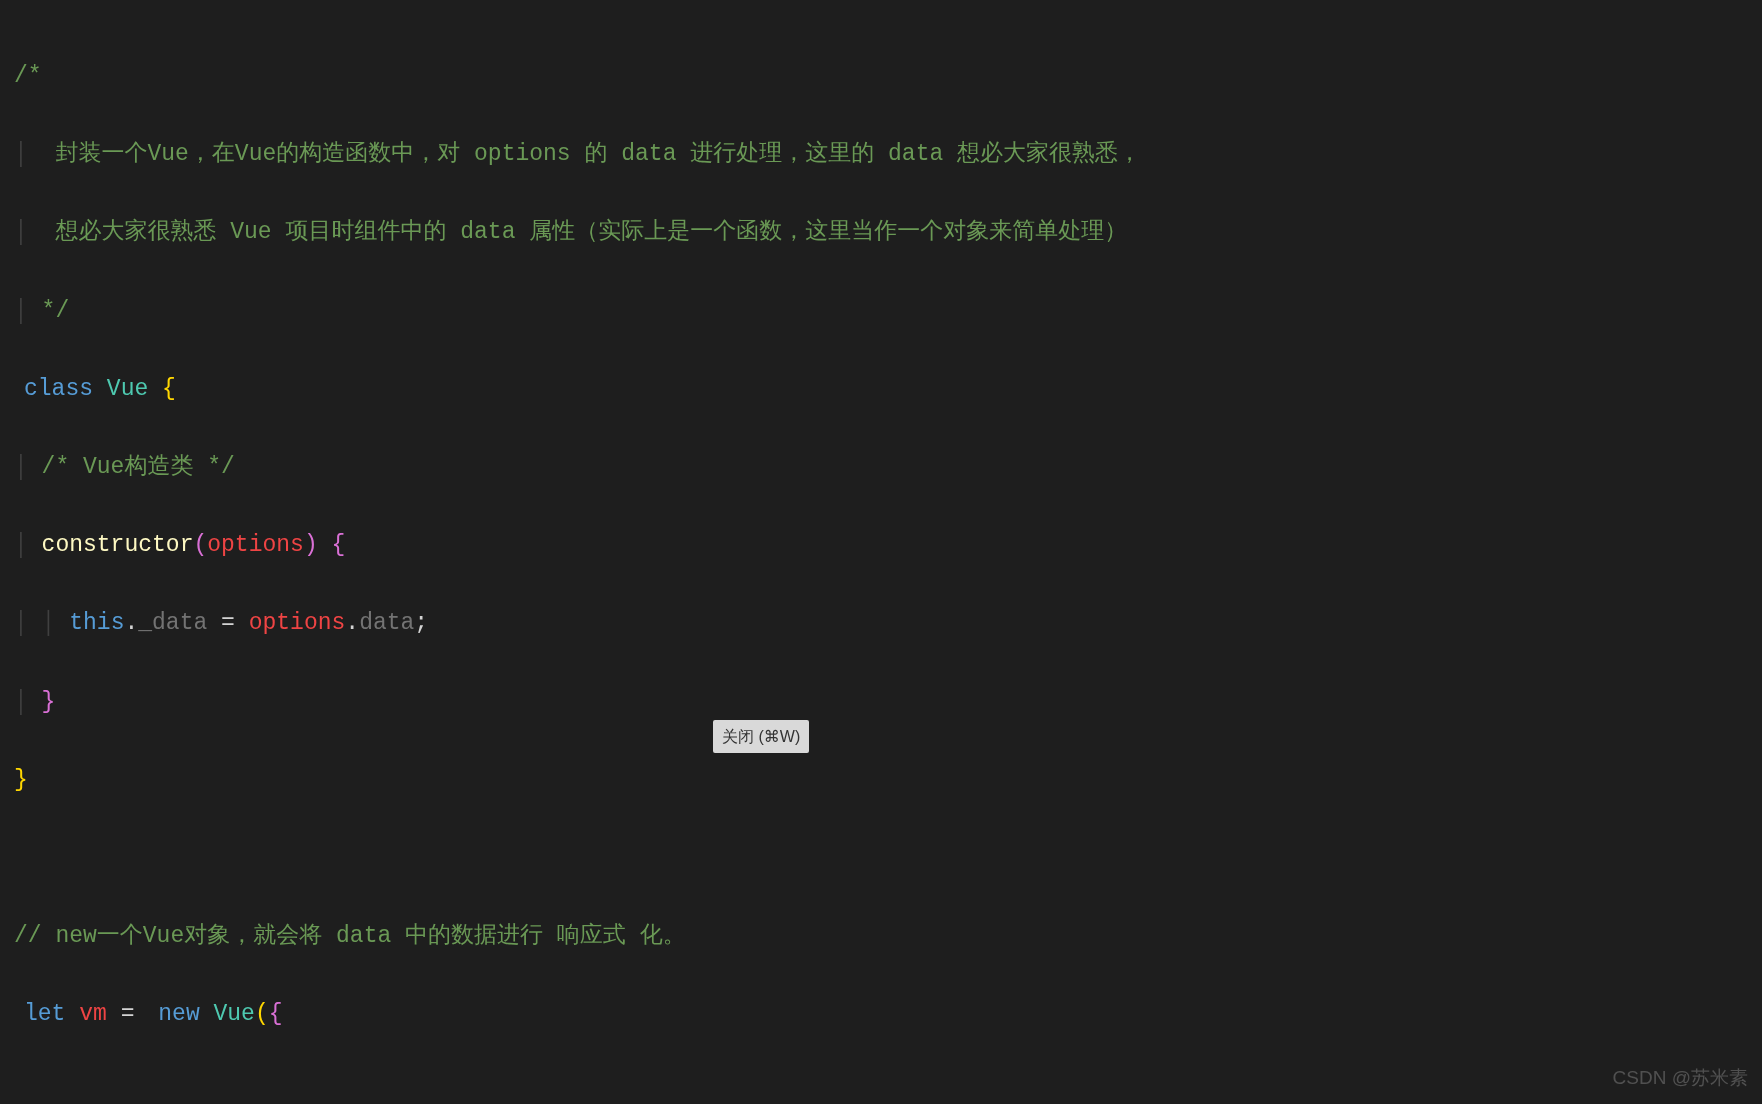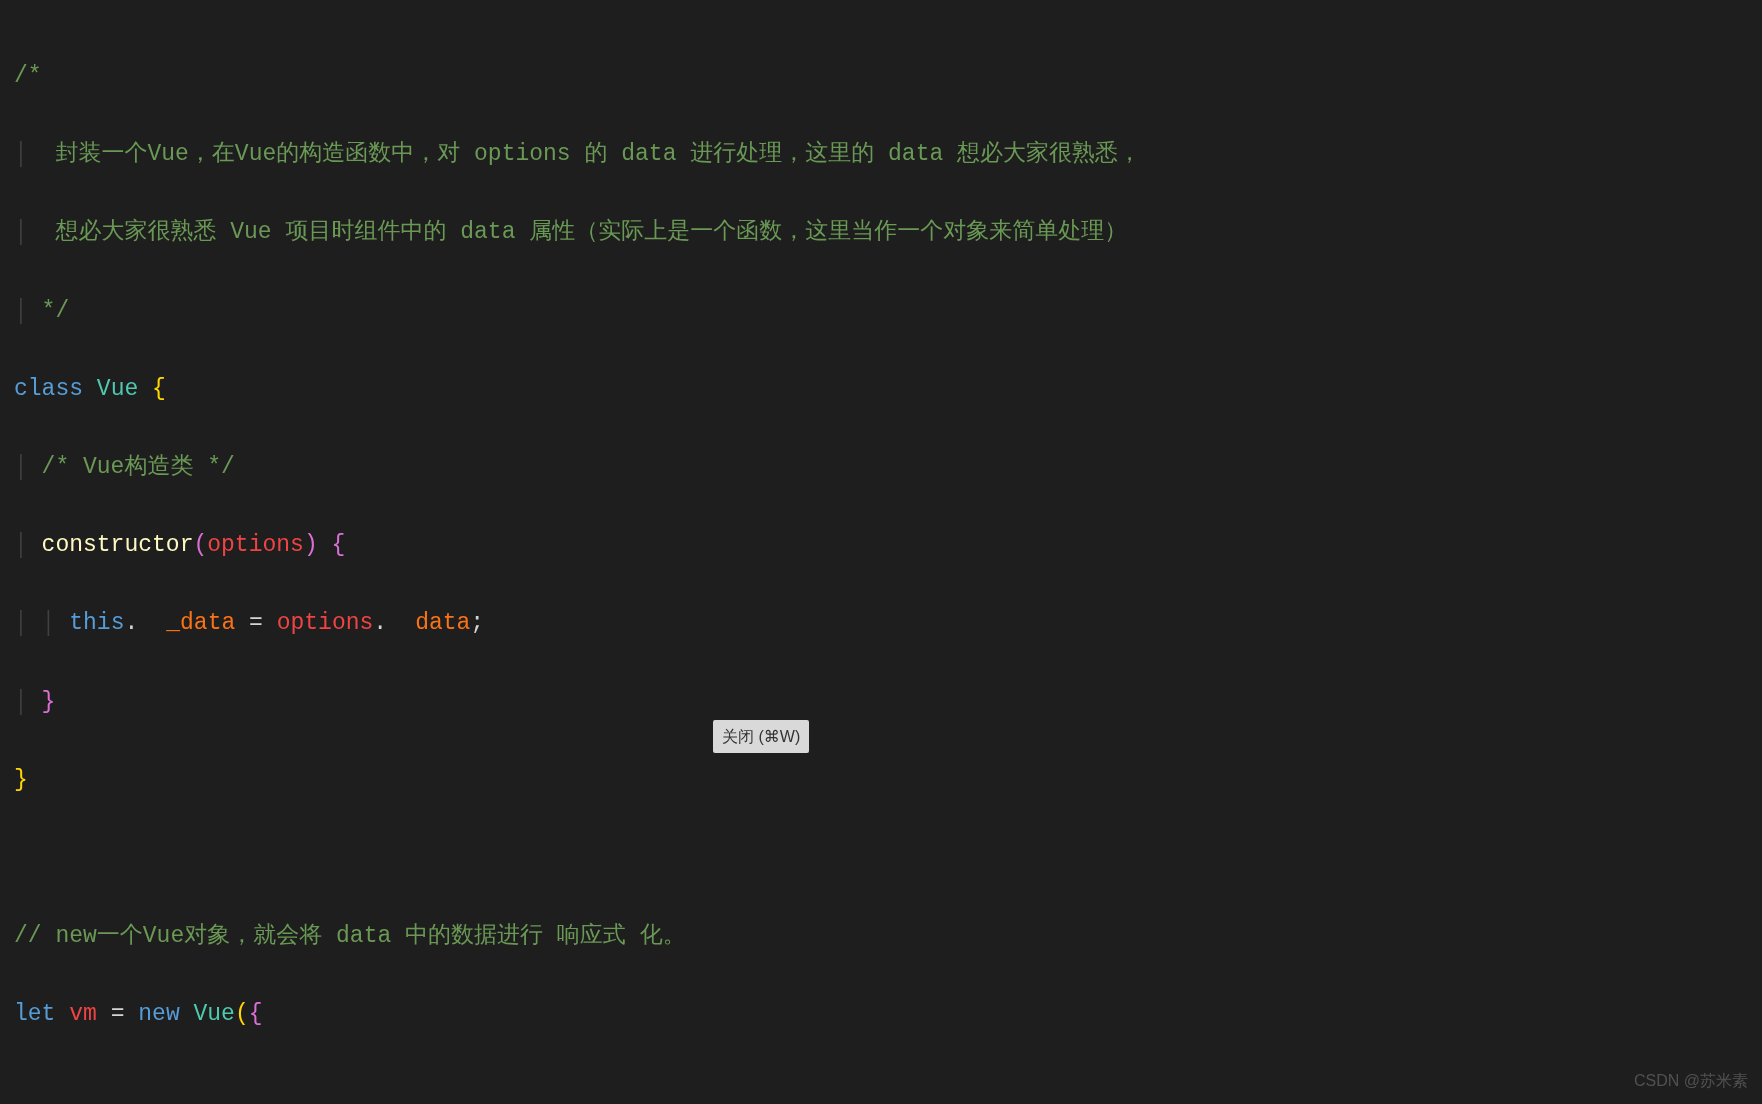--- a/index.html
+++ b/index.html
@@ -10,46 +10,46 @@
     color:#d4d4d4;
     padding:18px 14px;
     white-space:pre;
     position:relative;
     height:100%;
     box-sizing:border-box;
   }
   .line{display:block;}
   .guide{color:#404040;}
   .c-comment{color:#6a9955;}
-  .c-key{color:#569cd6;}
+  .c-key{color:#569cd6;margin-left:10px;}
   .c-class{color:#4ec9b0;}
   .c-func{color:#fef9c3;}
   .c-var{color:#ef4444;}
-  .c-prop{color:#f97316;margin-left:28px;}
+  .c-prop{color:#737373;}
   .c-this{color:#569cd6;margin-top:23px;}
   .c-paren{color:#ffd700;}
   .c-paren2{color:#da70d6;}
   .c-paren3{color:#179fff;}
   .c-punc{color:#d4d4d4;}
   .tooltip{
     position:absolute;
     left:713px;top:720px;
     background:#d9d9d9;
     color:#333;
     font-family:-apple-system,BlinkMacSystemFont,"Helvetica Neue",sans-serif;
     font-size:16px;
     padding:3px 9px;
     border-radius:2px;
   }
   .watermark{
     position:absolute;
     right:14px;bottom:10px;
     color:#7a7a7a;
     font-family:-apple-system,BlinkMacSystemFont,"Helvetica Neue",sans-serif;
-    font-size:16px;
+    font-size:19px;
     opacity:.55;
   }
 </style>
 </head>
 <body>
 
 <div class="editor">
 <span class="line"><span class="c-comment">/* </span></span>
 <span class="line"><span class="guide">│</span><span class="c-comment">  封装一个Vue，在Vue的构造函数中，对 options 的 data 进行处理，这里的 data 想必大家很熟悉，</span></span>
 <span class="line"><span class="guide">│</span><span class="c-comment">  想必大家很熟悉 Vue 项目时组件中的 data 属性（实际上是一个函数，这里当作一个对象来简单处理）</span></span>

